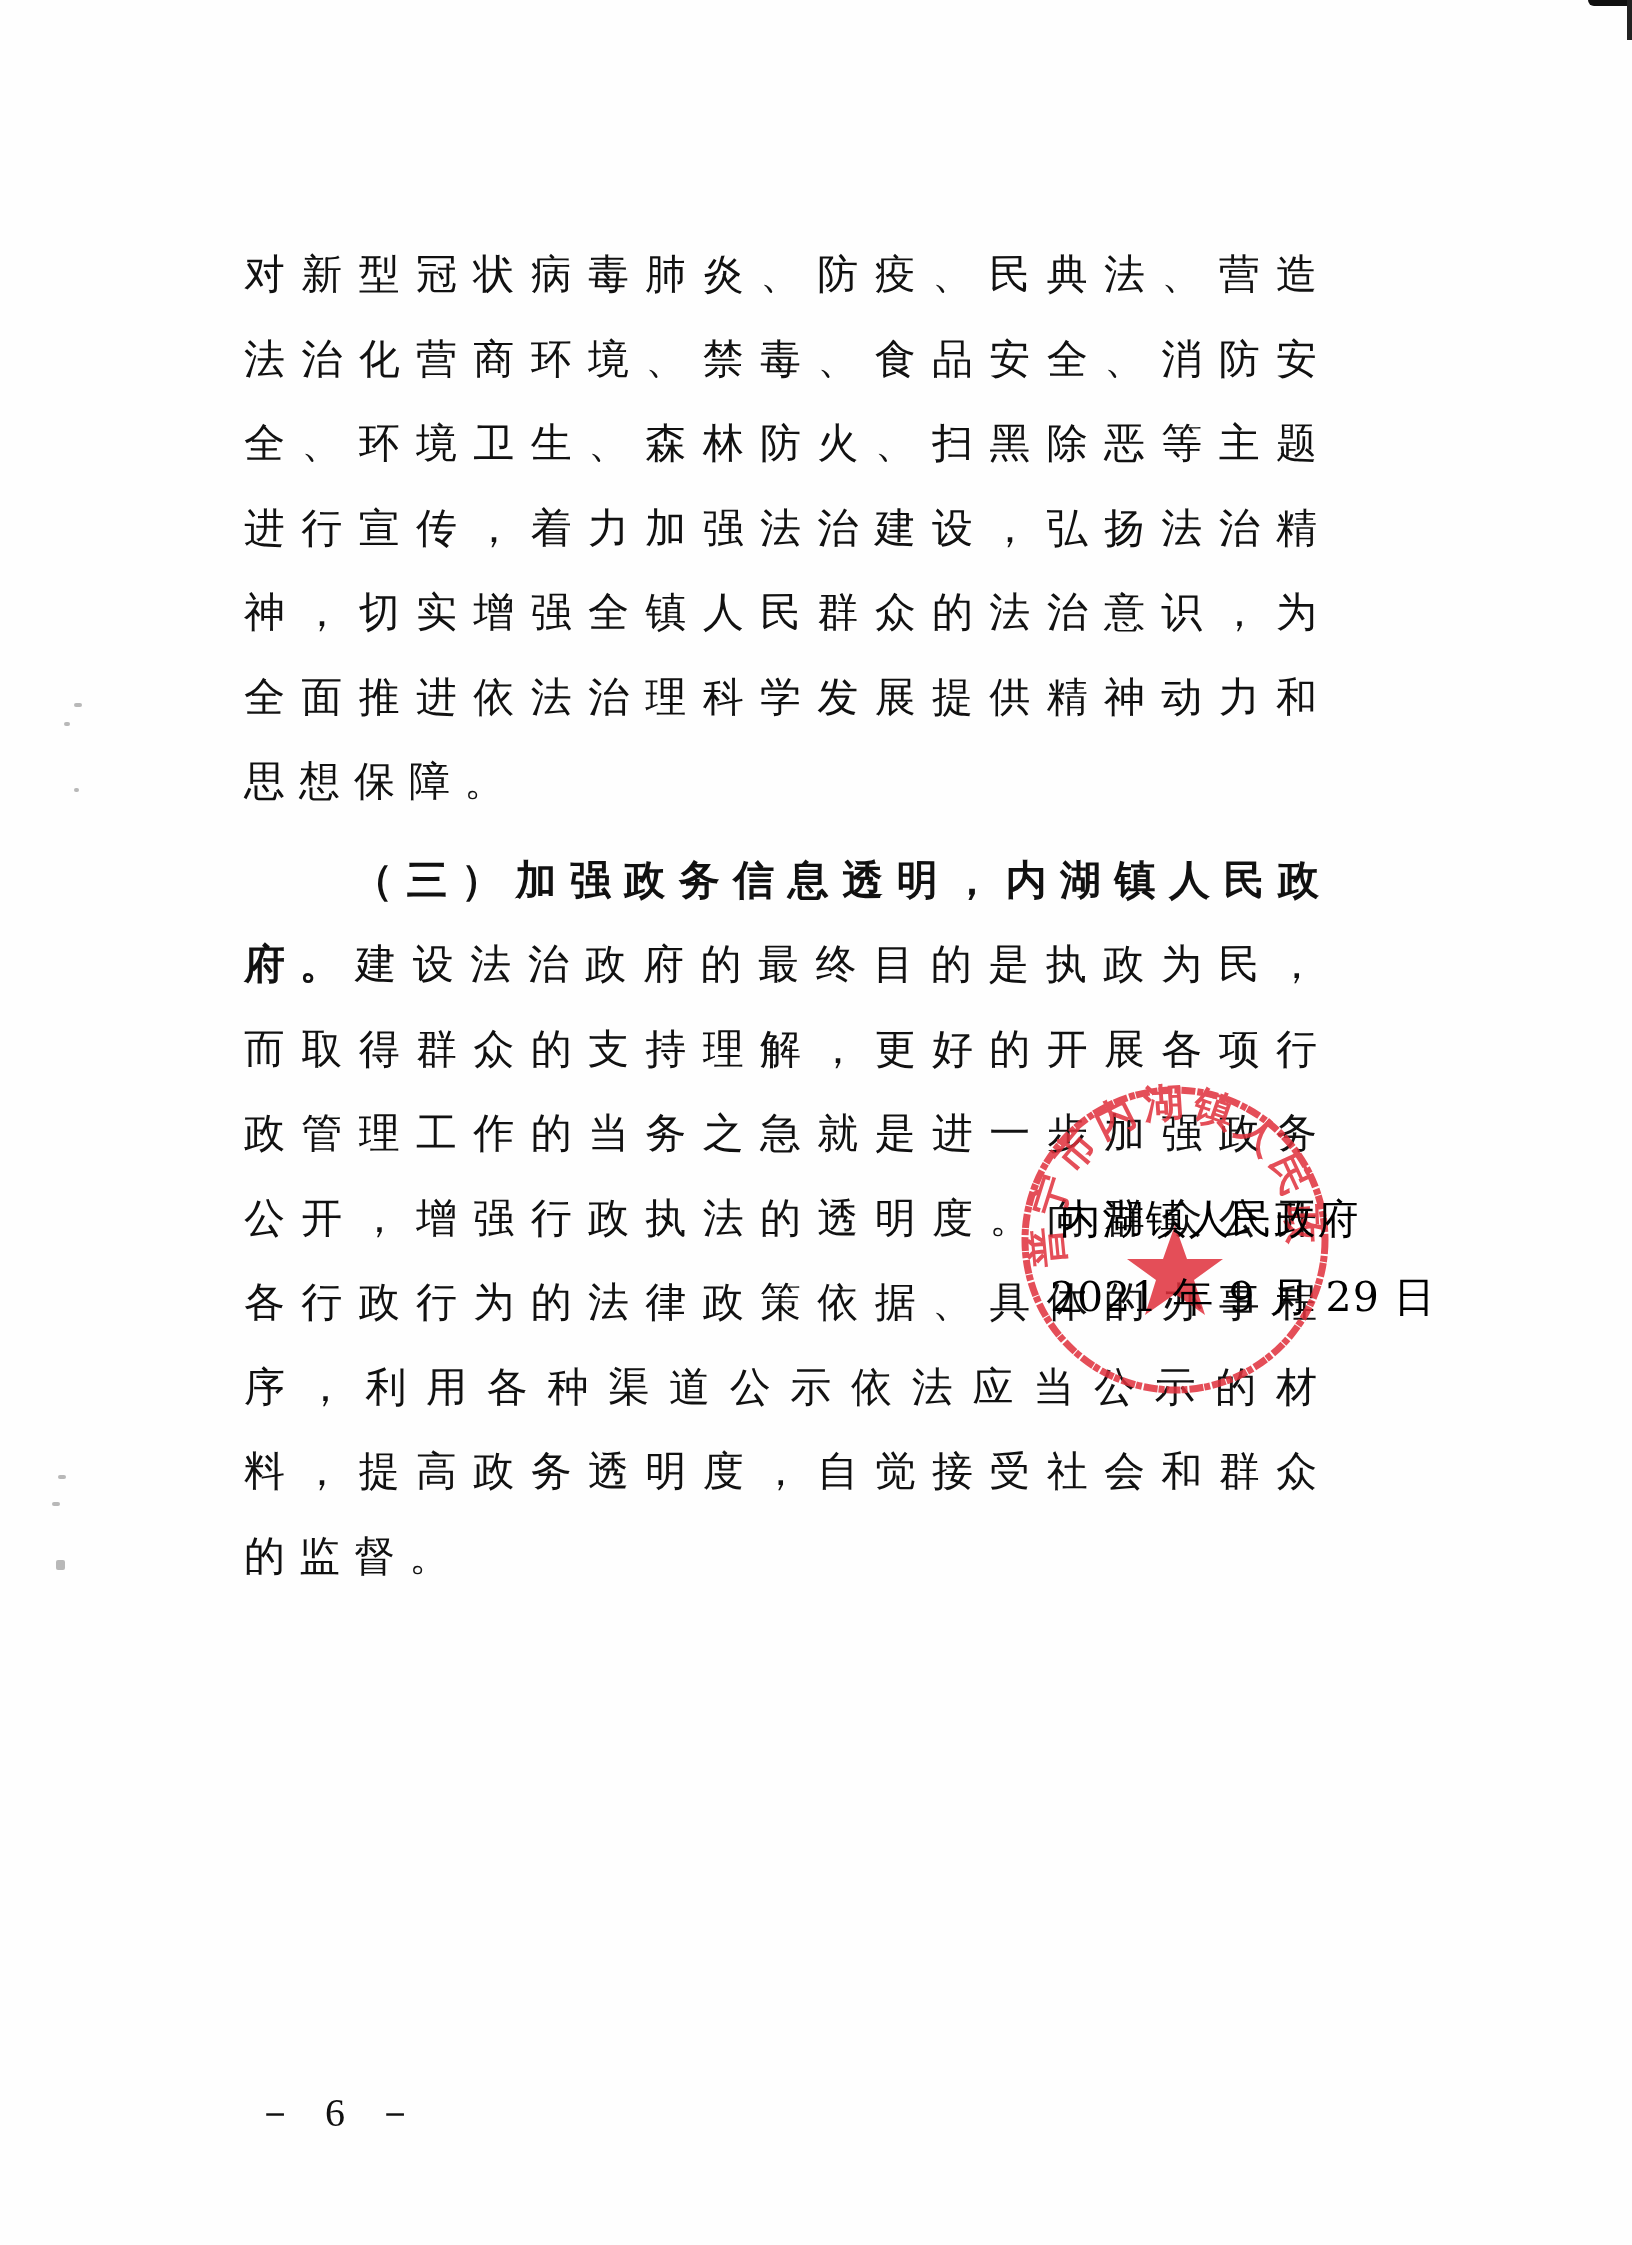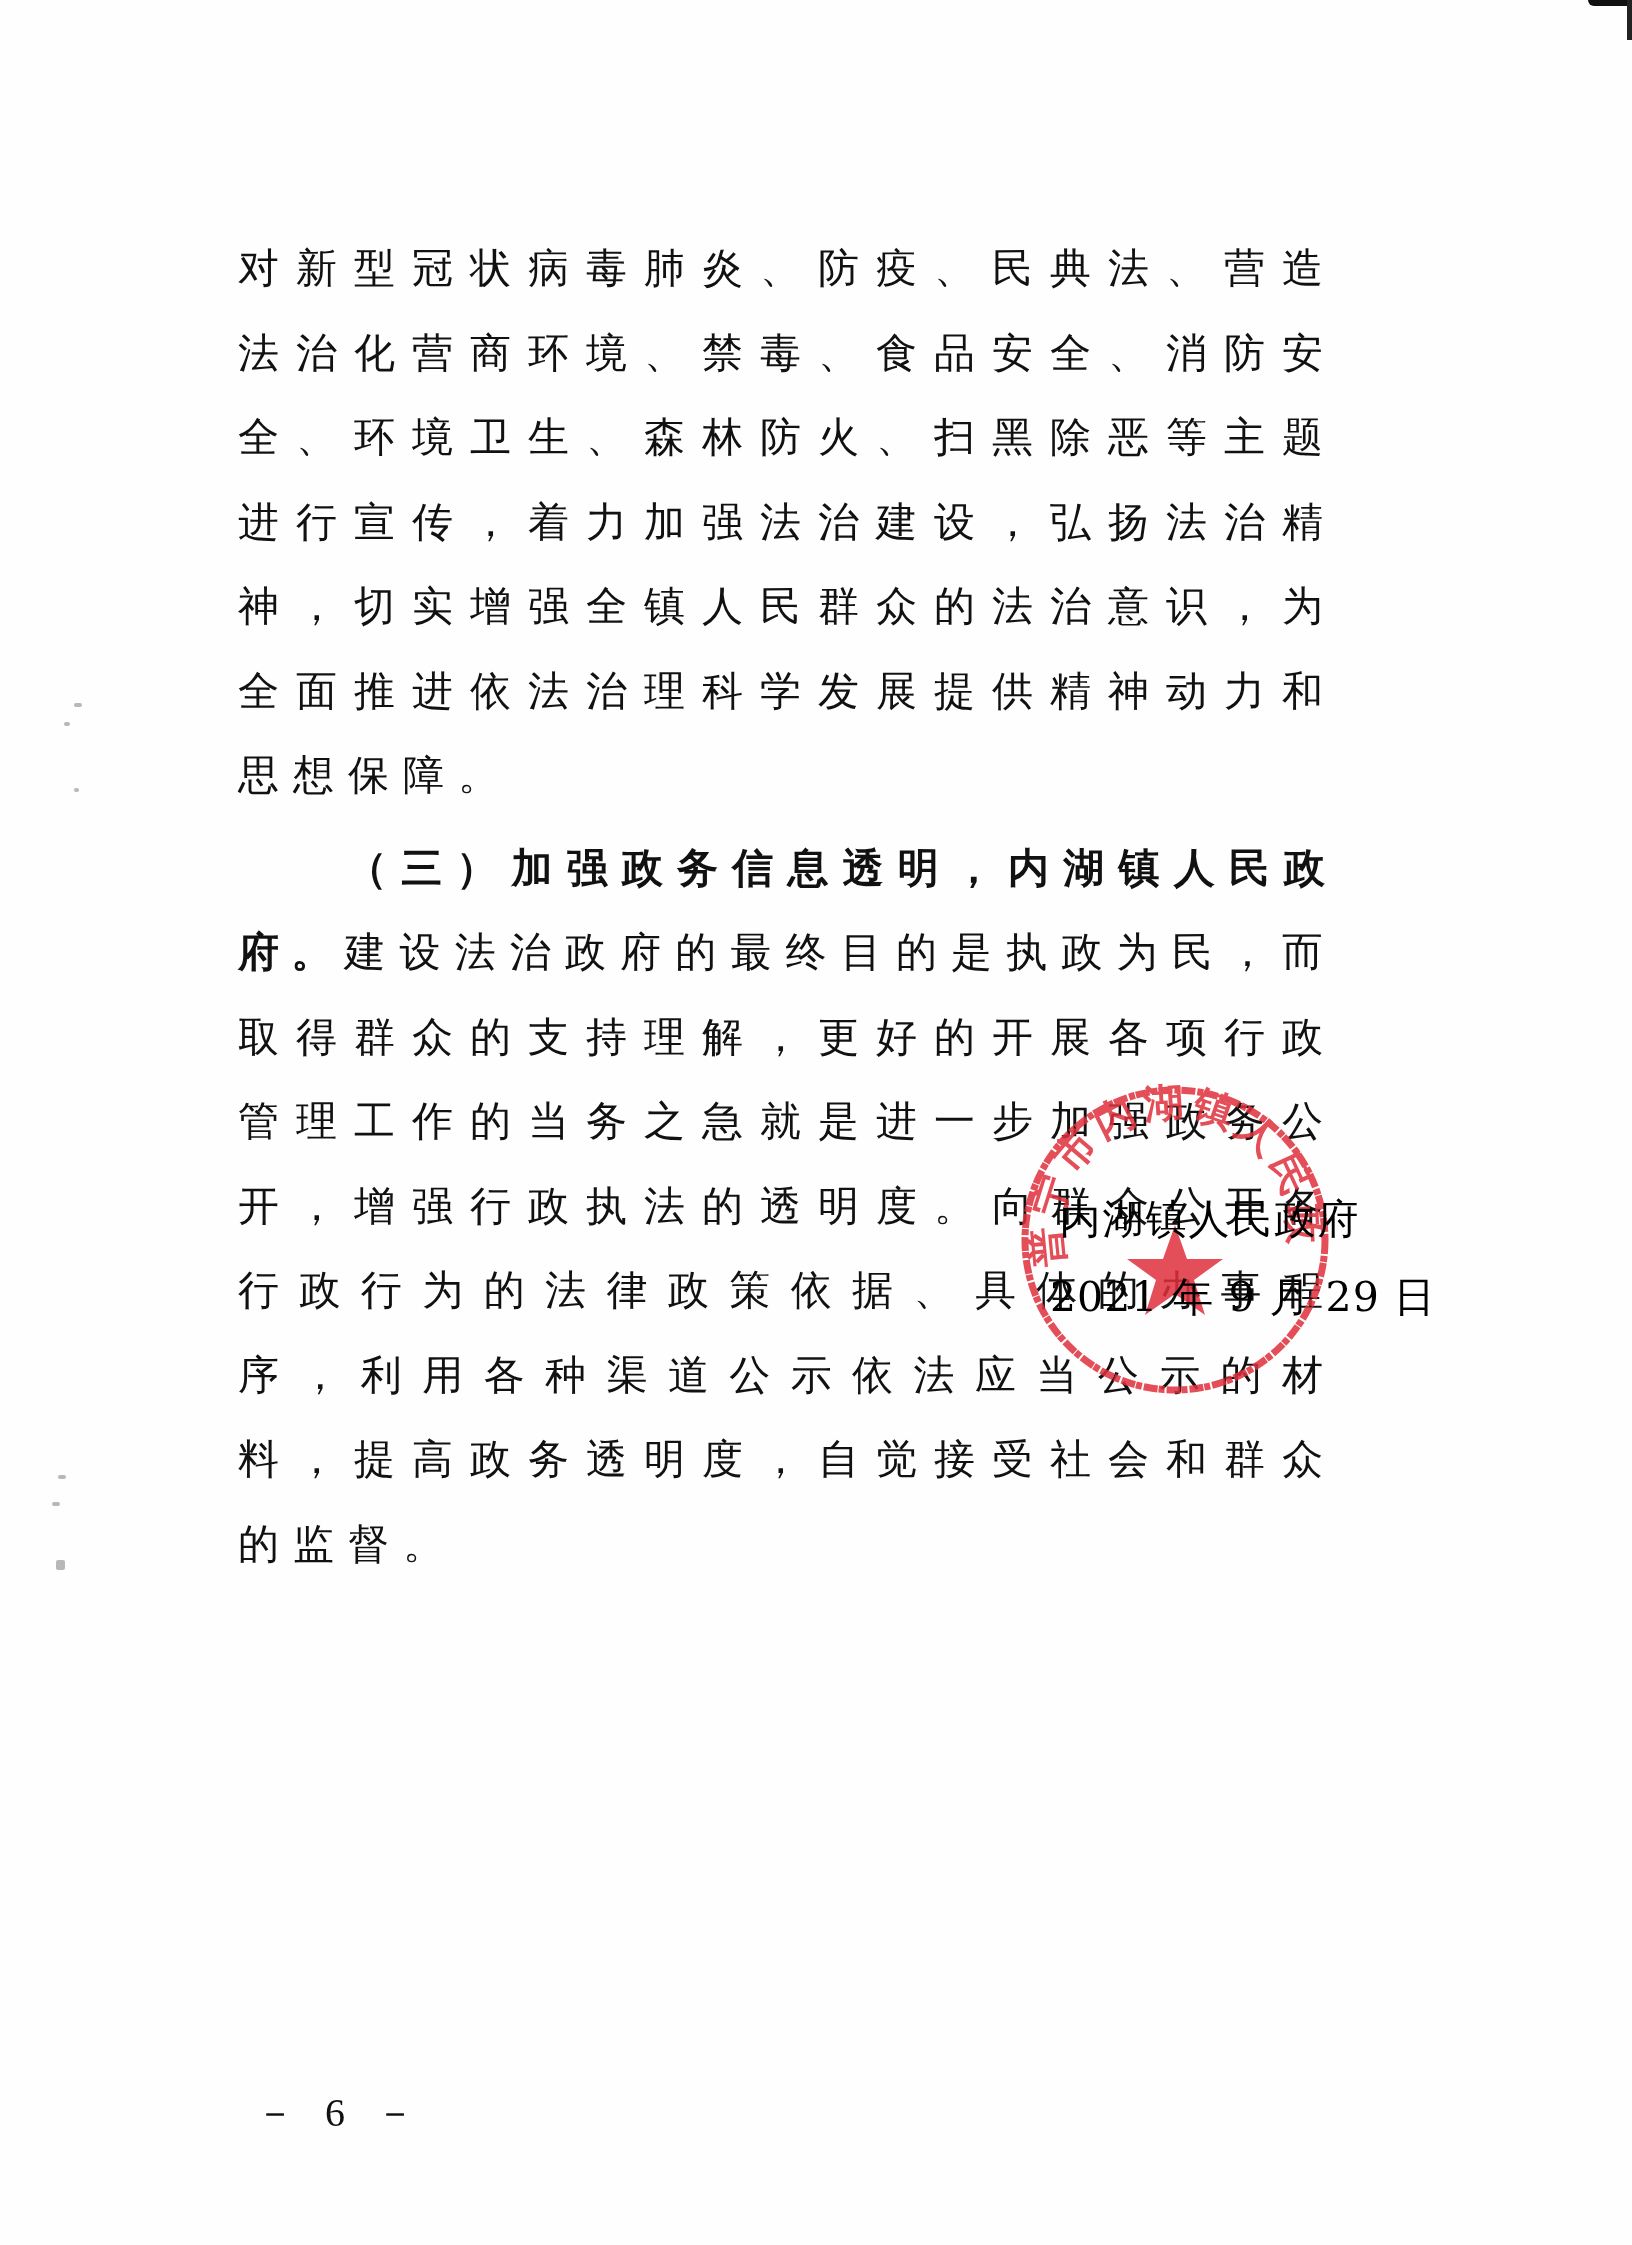--- a/index.html
+++ b/index.html
@@ -18,21 +18,21 @@
   .scan-mark {
     position: absolute; width: 8px; height: 4px; background: #9a9a9a; opacity: .7;
     border-radius: 2px;
   }
   .body-text {
     position: absolute; left: 230px; top: 218px; width: 1115px;
     font-family: "DejaVu Serif", "Liberation Serif", serif;
     font-size: 41px; line-height: 84.5px; color: #111;
     letter-spacing: 14px;
   }
-  .body-text p { margin: 8px; text-align: justify; text-align-last: left; font-family: Liberation Serif, serif; }
+  .body-text p { margin: 14px; text-align: justify; text-align-last: left; font-family: Liberation Serif, serif; }
   .indent { text-indent: 108px; }
   .bold-lead { font-weight: bold; letter-spacing: 12px; }
   .sign-block {
     position: absolute; left: 1050px; top: 1180px; width: 320px;
     font-family: "DejaVu Serif", "Liberation Serif", serif;
     font-size: 41px; line-height: 78px; color: #000000; text-align: center;
     z-index: 2;
   }
   .sign-block div { white-space: nowrap; }
   .sign-org { letter-spacing: 2px; }

